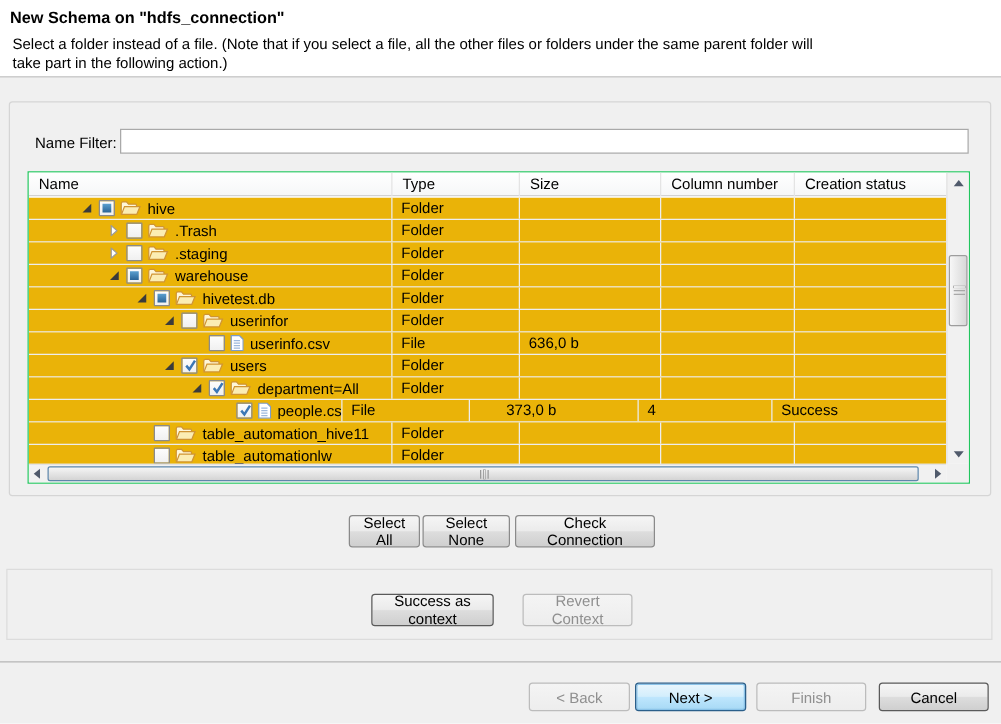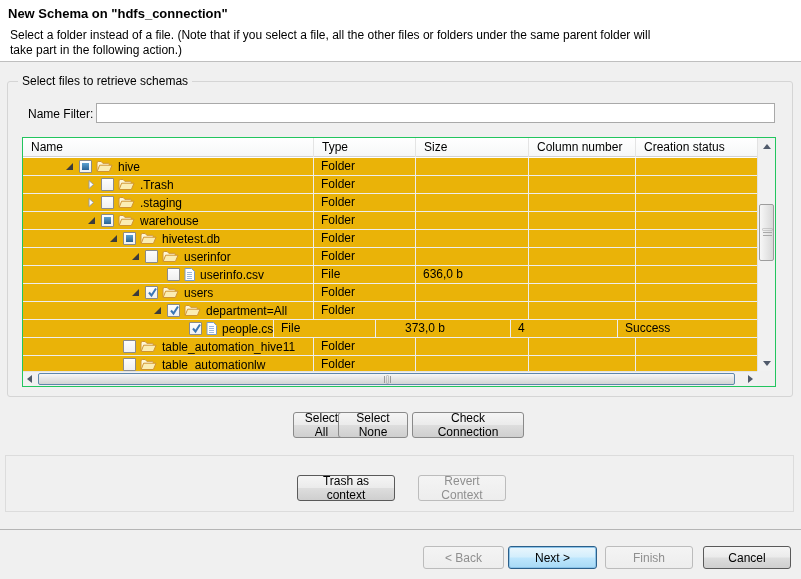--- a/index.html
+++ b/index.html
@@ -73,21 +73,20 @@
 
   <div class="wiz-header">
     <div class="wiz-title">New Schema on "hdfs_connection"</div>
     <div class="wiz-desc">
       <div>Select a folder instead of a file. (Note that if you select a file, all the other files or folders under the same parent folder will</div>
       <div>take part in the following action.)</div>
     </div>
   </div>
 
   <div class="groupbox"></div>
-  <div class="groupbox-legend">Select files to retrieve schemas</div>
 
   <div class="filter-label">Name Filter:</div>
   <input class="filter-input" type="text" value="" style="">
 
   <div class="tbl">
     <div class="tbl-header">
       <div class="hcell" style="width:291px">Name</div>
       <div class="hcell" style="width:102px">Type</div>
       <div class="hcell" style="width:113px">Size</div>
       <div class="hcell" style="width:107px">Column number</div>
@@ -376,26 +375,26 @@
       <div class="hthumb">
           <span class="grip"></span>
         </div>
       <div class="arrow" style="left:721px">
           <span class="tri right"></span>
         </div>
     </div>
     <div class="corner"></div>
   </div>
 
-  <div class="btn" style="left:293px;top:412px;width:57px">Select All</div>
+  <div class="btn" style="left:279px;top:412px;width:57px">Select All</div>
   <div class="btn" style="left:338px;top:412px;width:70px">Select None</div>
   <div class="btn" style="left:412px;top:412px;width:112px">Check Connection</div>
 
   <div class="ctx-panel"></div>
-  <div class="btn dark" style="left:297px;top:475px;width:98px">Trash as context</div>
+  <div class="btn dark" style="left:297px;top:475px;width:98px">Success as context</div>
   <div class="btn disabled" style="left:418px;top:475px;width:88px">Revert Context</div>
 
   <div class="bottom-sep"></div>
   <div class="btn wizbtn disabled" style="left:423px;top:546px;width:81px">&lt; Back</div>
   <div class="btn wizbtn default" style="left:508px;top:546px;width:89px">Next &gt;</div>
   <div class="btn wizbtn disabled" style="left:605px;top:546px;width:88px">Finish</div>
   <div class="btn wizbtn dark" style="left:703px;top:546px;width:88px">Cancel</div>
 </div>
 
 </body></html>

